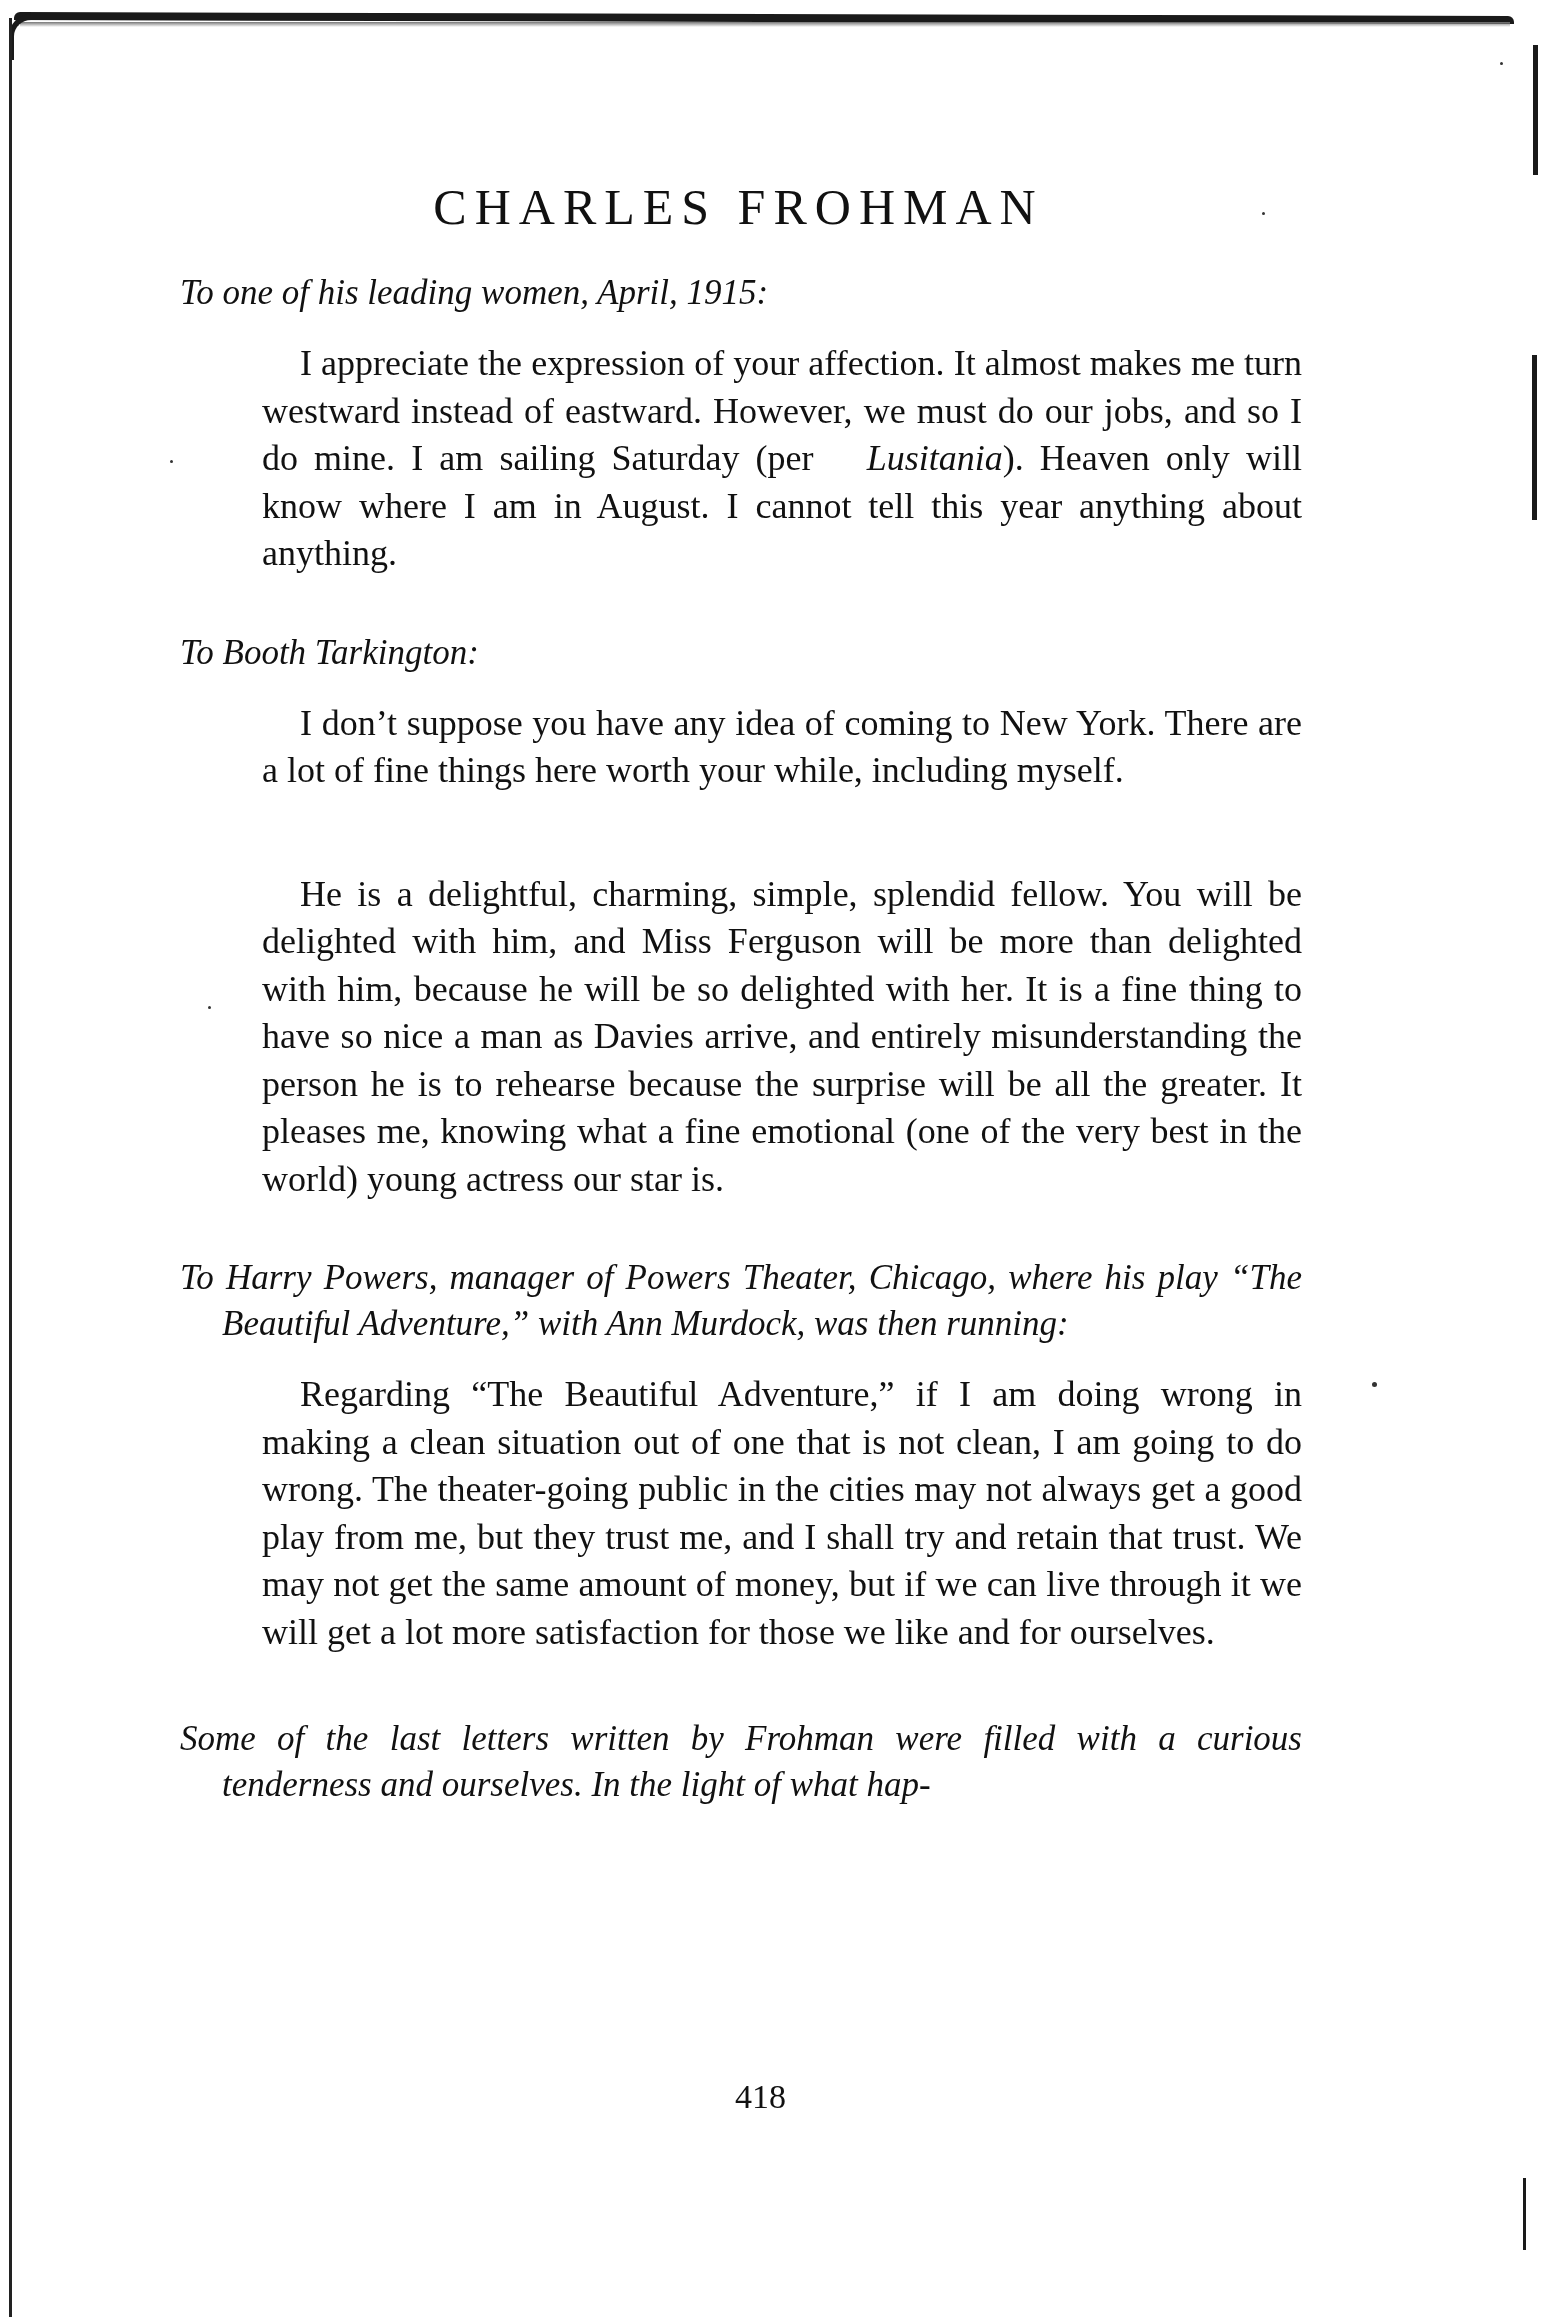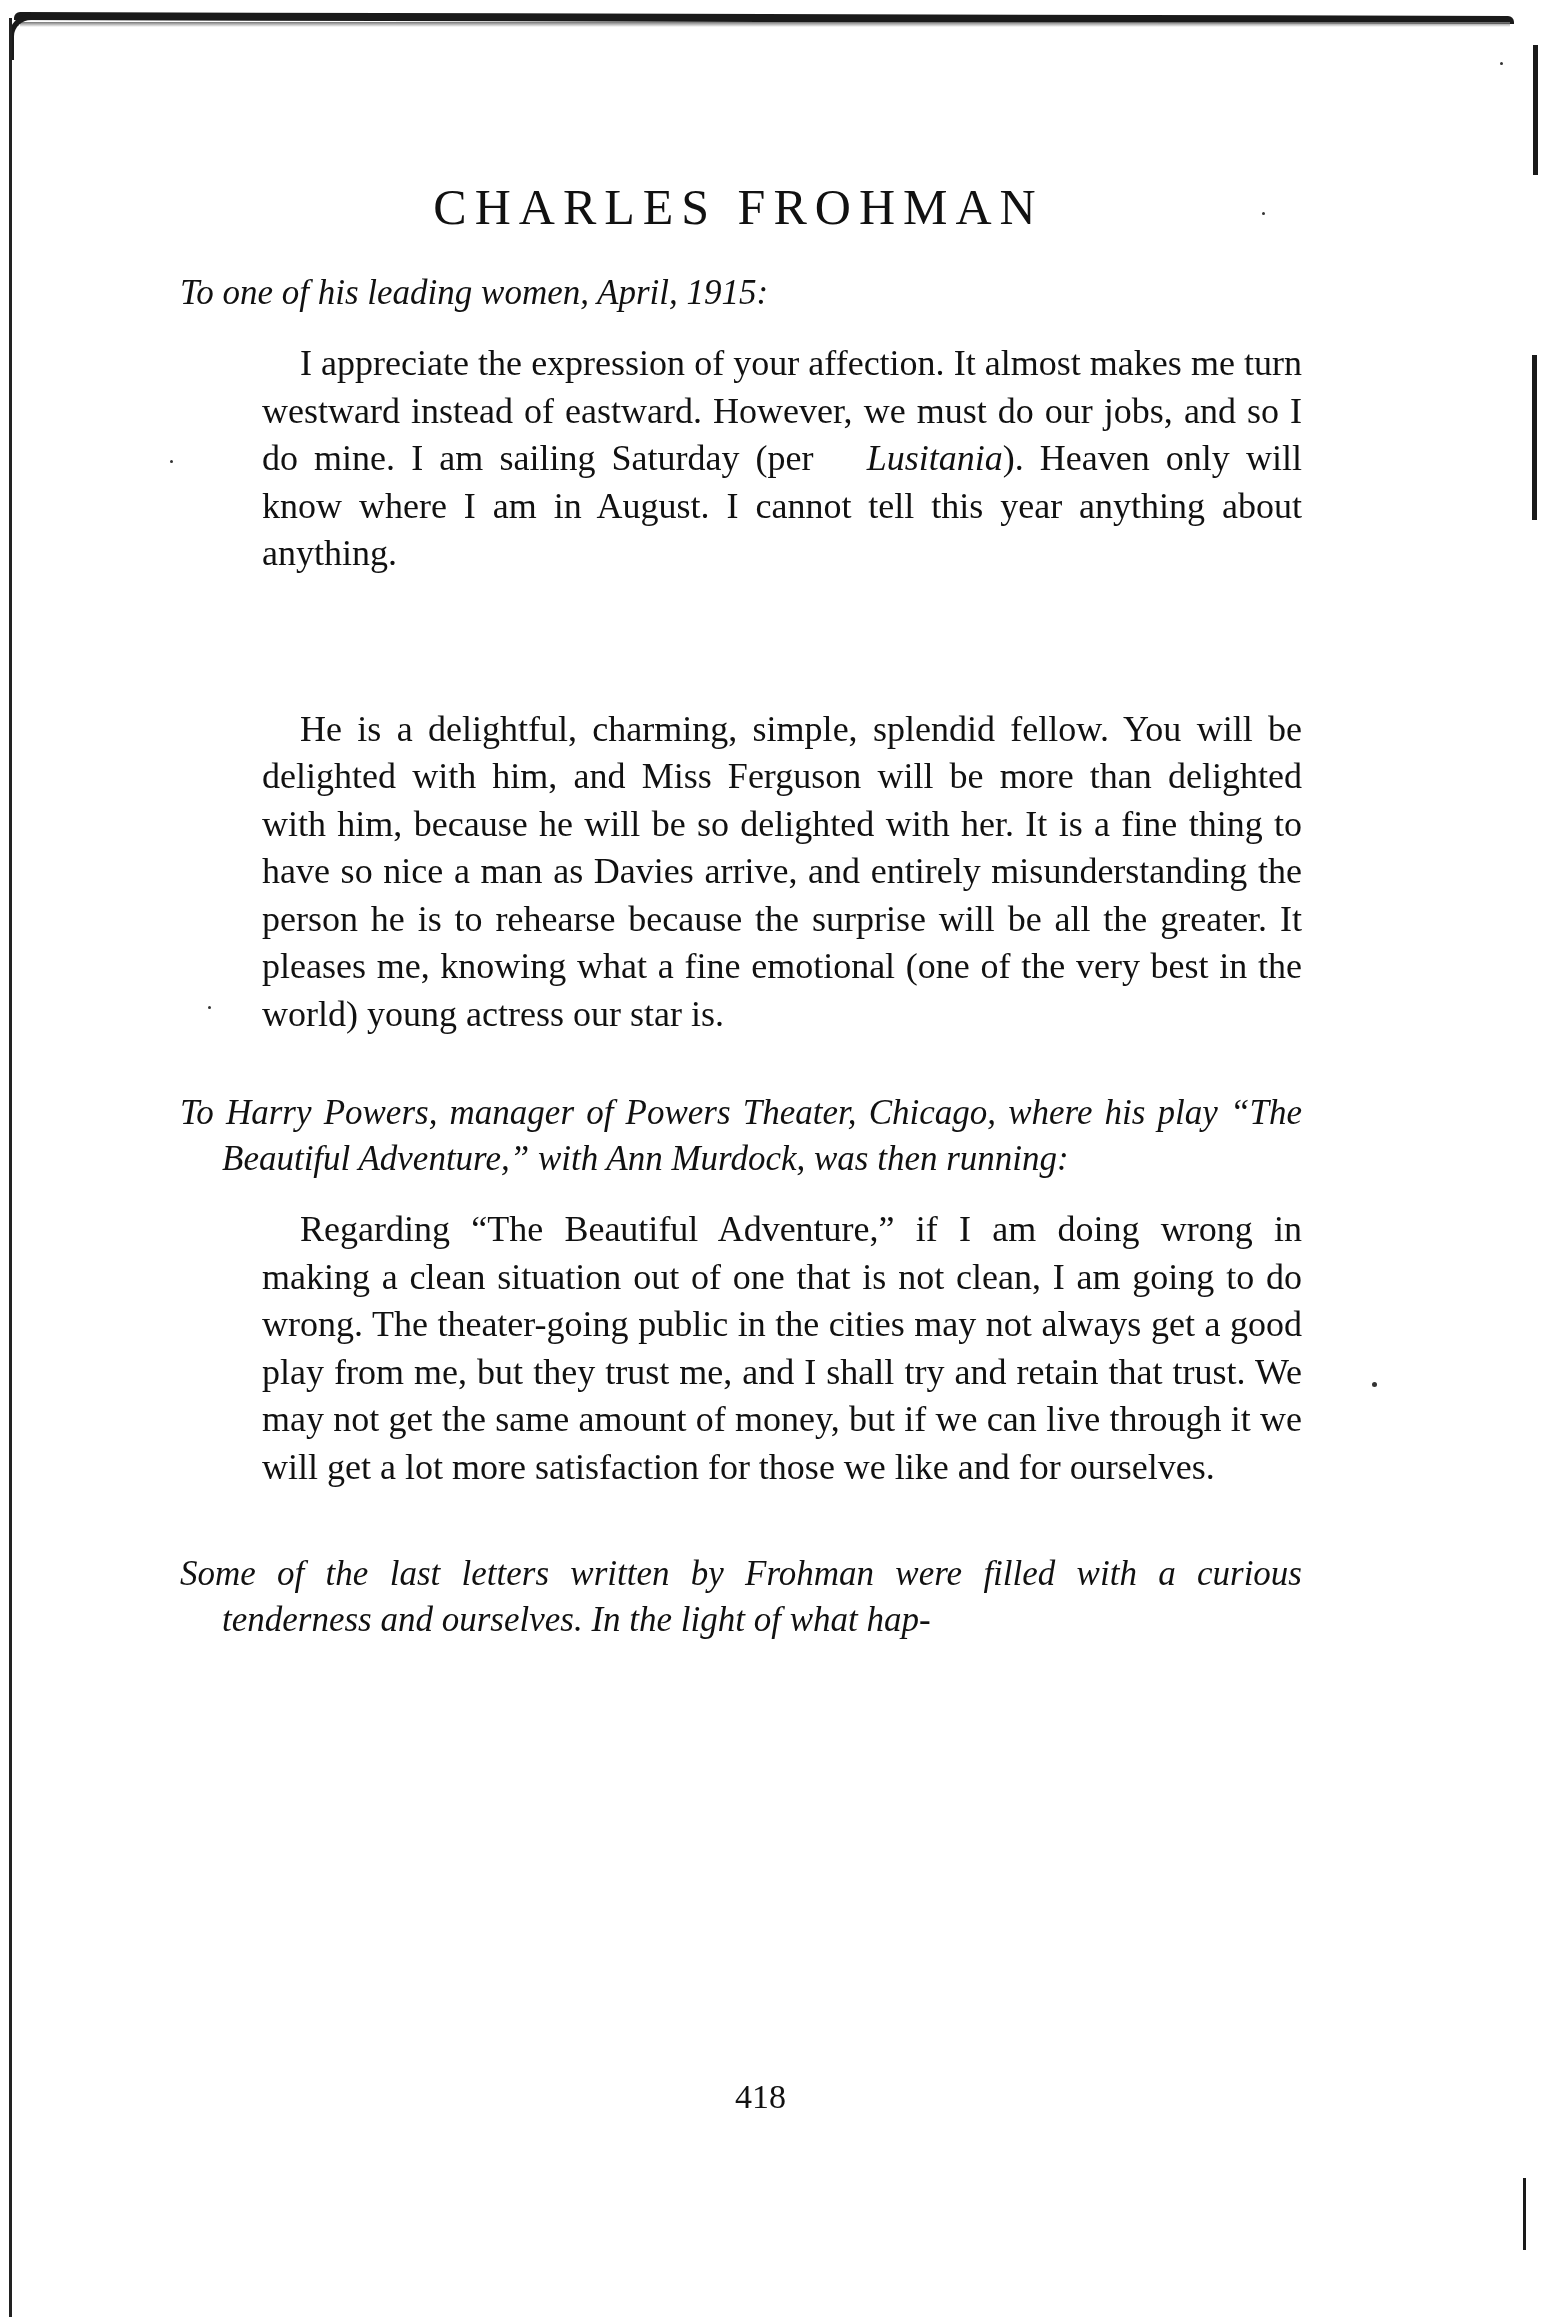--- a/index.html
+++ b/index.html
@@ -167,20 +167,25 @@
   <div class="content">
 
     <section>
       <p class="caption">To one of his leading women, April, 1915:</p>
       <div class="gap-sm"></div>
       <p class="letter"><span>I appreciate the expression of your affection.  It almost makes me turn westward instead of eastward.  However, we must do our jobs, and so I do mine.  I am sailing Saturday (per </span><em>Lusitania</em><span>).  Heaven only will know where I am in August.  I cannot tell this year anything about anything.</span></p>
     </section>
 
     <div class="gap-md"></div>
 
+    <section>
+      <p class="caption">To Booth Tarkington:</p>
+      <div class="gap-sm"></div>
+      <p class="letter">I don’t suppose you have any idea of coming to New York.  There are a lot of fine things here worth your while, including myself.</p>
+    </section>
 
     <div class="gap-md"></div>
 
     <section>
       <div class="gap-sm"></div>
       <p class="letter">He is a delightful, charming, simple, splendid fellow. You will be delighted with him, and Miss Ferguson will be more than delighted with him, because he will be so delighted with her.  It is a fine thing to have so nice a man as Davies arrive, and entirely misunderstanding the person he is to rehearse because the surprise will be all the greater.  It pleases me, knowing what a fine emotional (one of the very best in the world) young actress our star is.</p>
     </section>
 
     <div class="gap-md"></div>
 

